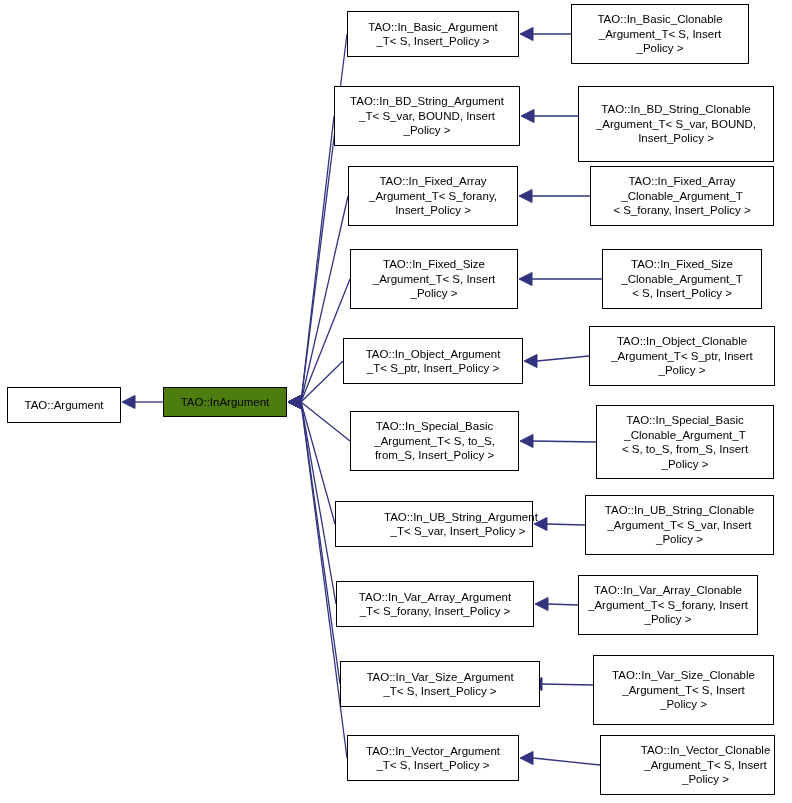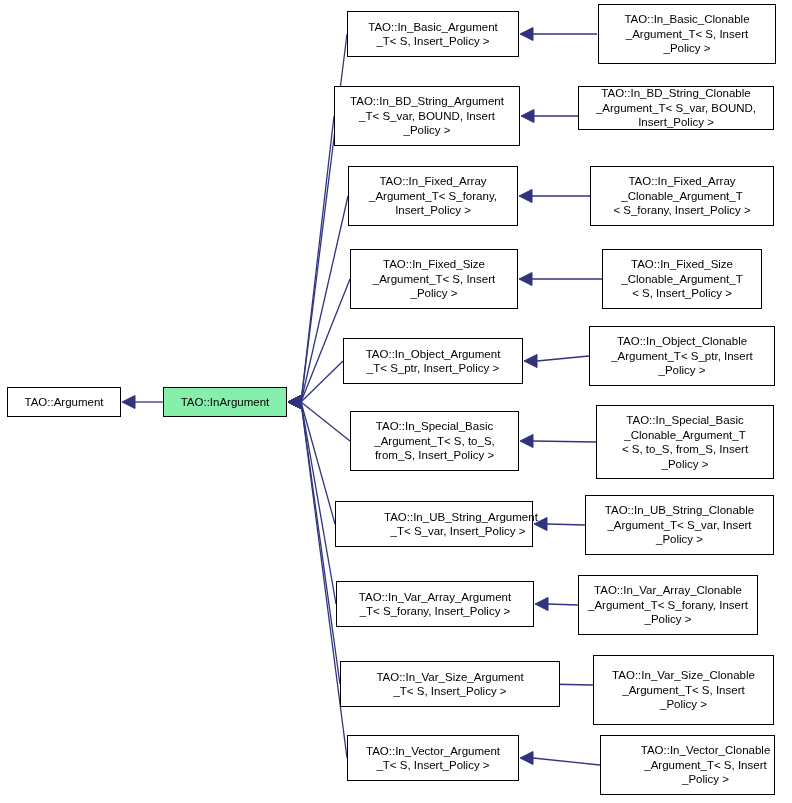--- a/index.html
+++ b/index.html
@@ -33,21 +33,21 @@
     font-size: 11.5px;
     line-height: 14.5px;
     text-align: center;
     display: flex;
     align-items: center;
     justify-content: center;
     white-space: pre-line;
     z-index: 2;
   }
   .node.highlight {
-    background: #86efac;
+    background: #4d7c0f;
     font-weight: normal;
   }
   .node .label {
     display: block;
     width: 100%;
     padding: 0 2px;
   }
 </style>
 </head>
 <body>
@@ -93,31 +93,31 @@
       <polygon points="534,524 547,517.5 547,530.5" fill="#31337f" stroke="#31337f" stroke-width="1"></polygon>
       <path d="M 578 605 L 548 604" stroke="#31337f" stroke-width="1.3" fill="none"></path>
       <polygon points="535,604 548,597.5 548,610.5" fill="#31337f" stroke="#31337f" stroke-width="1"></polygon>
       <path d="M 593 685 L 542 684" stroke="#31337f" stroke-width="1.3" fill="none"></path>
       <polygon points="529,684 542,677.5 542,690.5" fill="#31337f" stroke="#31337f" stroke-width="1"></polygon>
       <path d="M 600 765 L 533 758" stroke="#31337f" stroke-width="1.3" fill="none"></path>
       <polygon points="520,758 533,751.5 533,764.5" fill="#31337f" stroke="#31337f" stroke-width="1"></polygon>
     </svg>
 
   <div id="nodes">
-      <div class="node" style="left: 7px; top: 387px; width: 114px; height: 30px;"><span class="label">TAO::Argument</span></div>
+      <div class="node" style="left: 7px; top: 387px; width: 114px; height: 36px;"><span class="label">TAO::Argument</span></div>
       <div class="node highlight" style="left: 163px; top: 387px; width: 124px; height: 30px;"><span class="label">TAO::InArgument</span></div>
       <div class="node" style="left: 347px; top: 11px; width: 172px; height: 46px;"><span class="label">TAO::In_Basic_Argument
 _T&lt; S, Insert_Policy &gt;</span></div>
-      <div class="node" style="left: 598px; top: 4px; width: 178px; height: 60px;"><span class="label">TAO::In_Basic_Clonable
+      <div class="node" style="left: 571px; top: 4px; width: 178px; height: 60px;"><span class="label">TAO::In_Basic_Clonable
 _Argument_T&lt; S, Insert
 _Policy &gt;</span></div>
       <div class="node" style="left: 334px; top: 86px; width: 186px; height: 60px;"><span class="label">TAO::In_BD_String_Argument
 _T&lt; S_var, BOUND, Insert
 _Policy &gt;</span></div>
-      <div class="node" style="left: 578px; top: 86px; width: 196px; height: 44px;"><span class="label">TAO::In_BD_String_Clonable
+      <div class="node" style="left: 578px; top: 86px; width: 196px; height: 76px;"><span class="label">TAO::In_BD_String_Clonable
 _Argument_T&lt; S_var, BOUND,
 Insert_Policy &gt;</span></div>
       <div class="node" style="left: 348px; top: 166px; width: 170px; height: 60px;"><span class="label">TAO::In_Fixed_Array
 _Argument_T&lt; S_forany,
 Insert_Policy &gt;</span></div>
       <div class="node" style="left: 590px; top: 166px; width: 184px; height: 60px;"><span class="label">TAO::In_Fixed_Array
 _Clonable_Argument_T
 &lt; S_forany, Insert_Policy &gt;</span></div>
       <div class="node" style="left: 350px; top: 249px; width: 168px; height: 60px;"><span class="label">TAO::In_Fixed_Size
 _Argument_T&lt; S, Insert
@@ -140,21 +140,21 @@
       <div class="node" style="left: 335px; top: 501px; width: 198px; height: 46px; padding-left: 48px;"><span class="label">TAO::In_UB_String_Argument
 _T&lt; S_var, Insert_Policy &gt;</span></div>
       <div class="node" style="left: 585px; top: 495px; width: 189px; height: 60px;"><span class="label">TAO::In_UB_String_Clonable
 _Argument_T&lt; S_var, Insert
 _Policy &gt;</span></div>
       <div class="node" style="left: 336px; top: 581px; width: 198px; height: 46px;"><span class="label">TAO::In_Var_Array_Argument
 _T&lt; S_forany, Insert_Policy &gt;</span></div>
       <div class="node" style="left: 578px; top: 575px; width: 180px; height: 60px; align-items: center;"><span class="label">TAO::In_Var_Array_Clonable
 _Argument_T&lt; S_forany, Insert
 _Policy &gt;</span></div>
-      <div class="node" style="left: 340px; top: 661px; width: 220px; height: 46px; align-items: center;"><span class="label">TAO::In_Var_Size_Argument
+      <div class="node" style="left: 340px; top: 661px; width: 200px; height: 46px; align-items: center;"><span class="label">TAO::In_Var_Size_Argument
 _T&lt; S, Insert_Policy &gt;</span></div>
       <div class="node" style="left: 593px; top: 655px; width: 181px; height: 70px;"><span class="label">TAO::In_Var_Size_Clonable
 _Argument_T&lt; S, Insert
 _Policy &gt;</span></div>
       <div class="node" style="left: 347px; top: 735px; width: 172px; height: 46px;"><span class="label">TAO::In_Vector_Argument
 _T&lt; S, Insert_Policy &gt;</span></div>
       <div class="node" style="left: 600px; top: 735px; width: 175px; height: 60px; padding-left: 36px;"><span class="label">TAO::In_Vector_Clonable
 _Argument_T&lt; S, Insert
 _Policy &gt;</span></div>
     </div>

